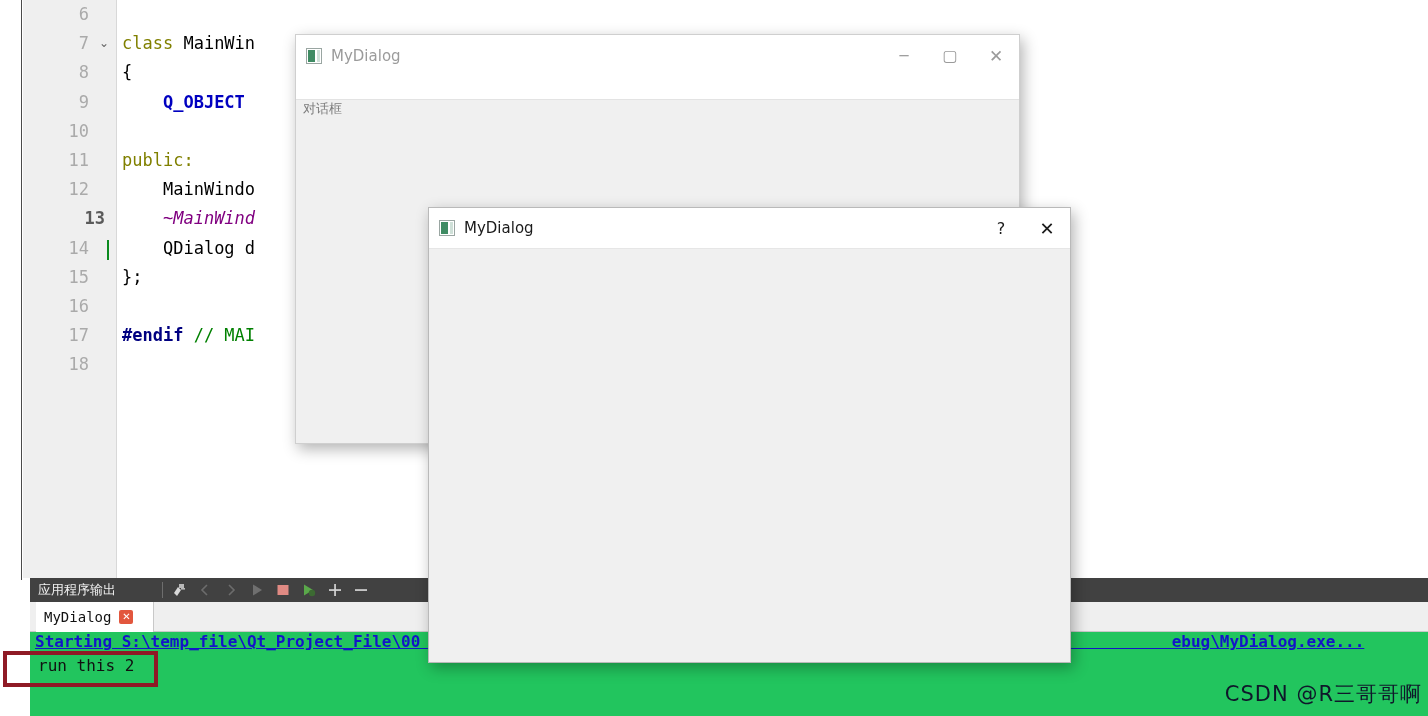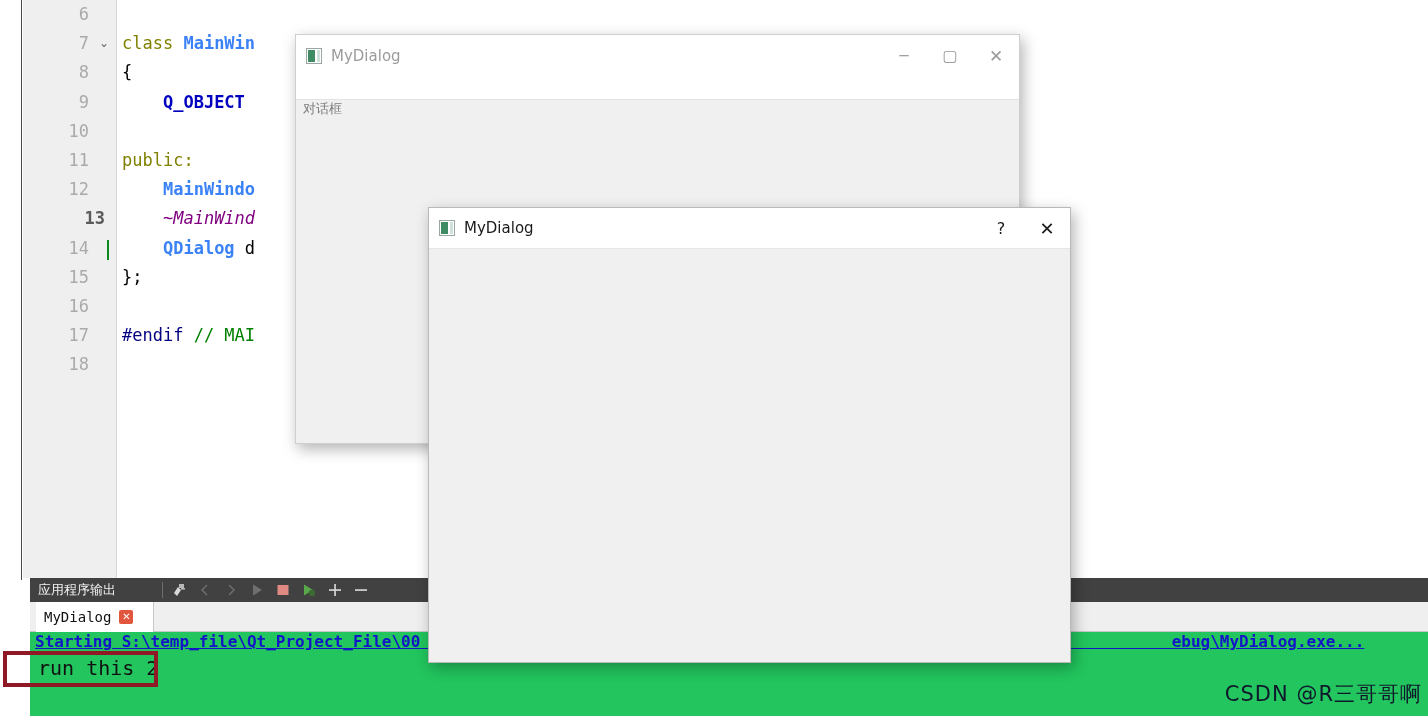--- a/index.html
+++ b/index.html
@@ -42,23 +42,23 @@
   .fold {
     position: absolute; left: 74px; width: 14px; text-align: center;
     color: #666; font-size: 12px; font-family: "Liberation Sans", sans-serif;
   }
   .caret {
     position: absolute; left: 84px; top: 6px; width: 2px; height: 20px;
     background: #0a8a1e;
   }
   .txt { position: absolute; left: 4px; }
   .kw   { color: #808000; }
-  .type { color: #3b82f6; font-weight: bold; }
+  .type { color: #000000; }
   .mac  { color: #0000c0; font-weight: 700; }
-  .pre  { color: #000080; font-weight: 400; }
+  .pre  { color: #000080; font-weight: 700; }
   .cmt  { color: #008000; }
   .pln  { color: #000000; }
   .ital { color: #800080; font-style: italic; }
 
   
   .outpane {
     position: absolute; left: 30px; top: 578px; width: 1405px; height: 138px;
     background: #ffffff;
   }
   .out-header {
@@ -90,21 +90,21 @@
     font-family: "DejaVu Sans", sans-serif;
   }
   .out-body { position: relative; height: 84px; background: #22c55e; }
   .out-line1 {
     position: absolute; left: 5px; top: 0px;
     font-family: "DejaVu Sans Mono", monospace; font-size: 16px;
     font-weight: 700; color: #1414c8; text-decoration: underline; white-space: pre;
   }
   .out-line2 {
     position: absolute; left: 8px; top: 24px;
-    font-family: "DejaVu Sans Mono", monospace; font-size: 20px;
+    font-family: "DejaVu Sans Mono", monospace; font-size: 16px;
     color: #111; white-space: pre;
   }
   .highlight-box {
     position: absolute; left: 3px; top: 651px; width: 155px; height: 36px;
     border: 4px solid #8f1a25; background: transparent; z-index: 40;
   }
 
   
   .dlg { position: absolute; background: #f0f0f0; }
   .dlg-shadow { box-shadow: 3px 5px 14px rgba(0,0,0,0.30); }

